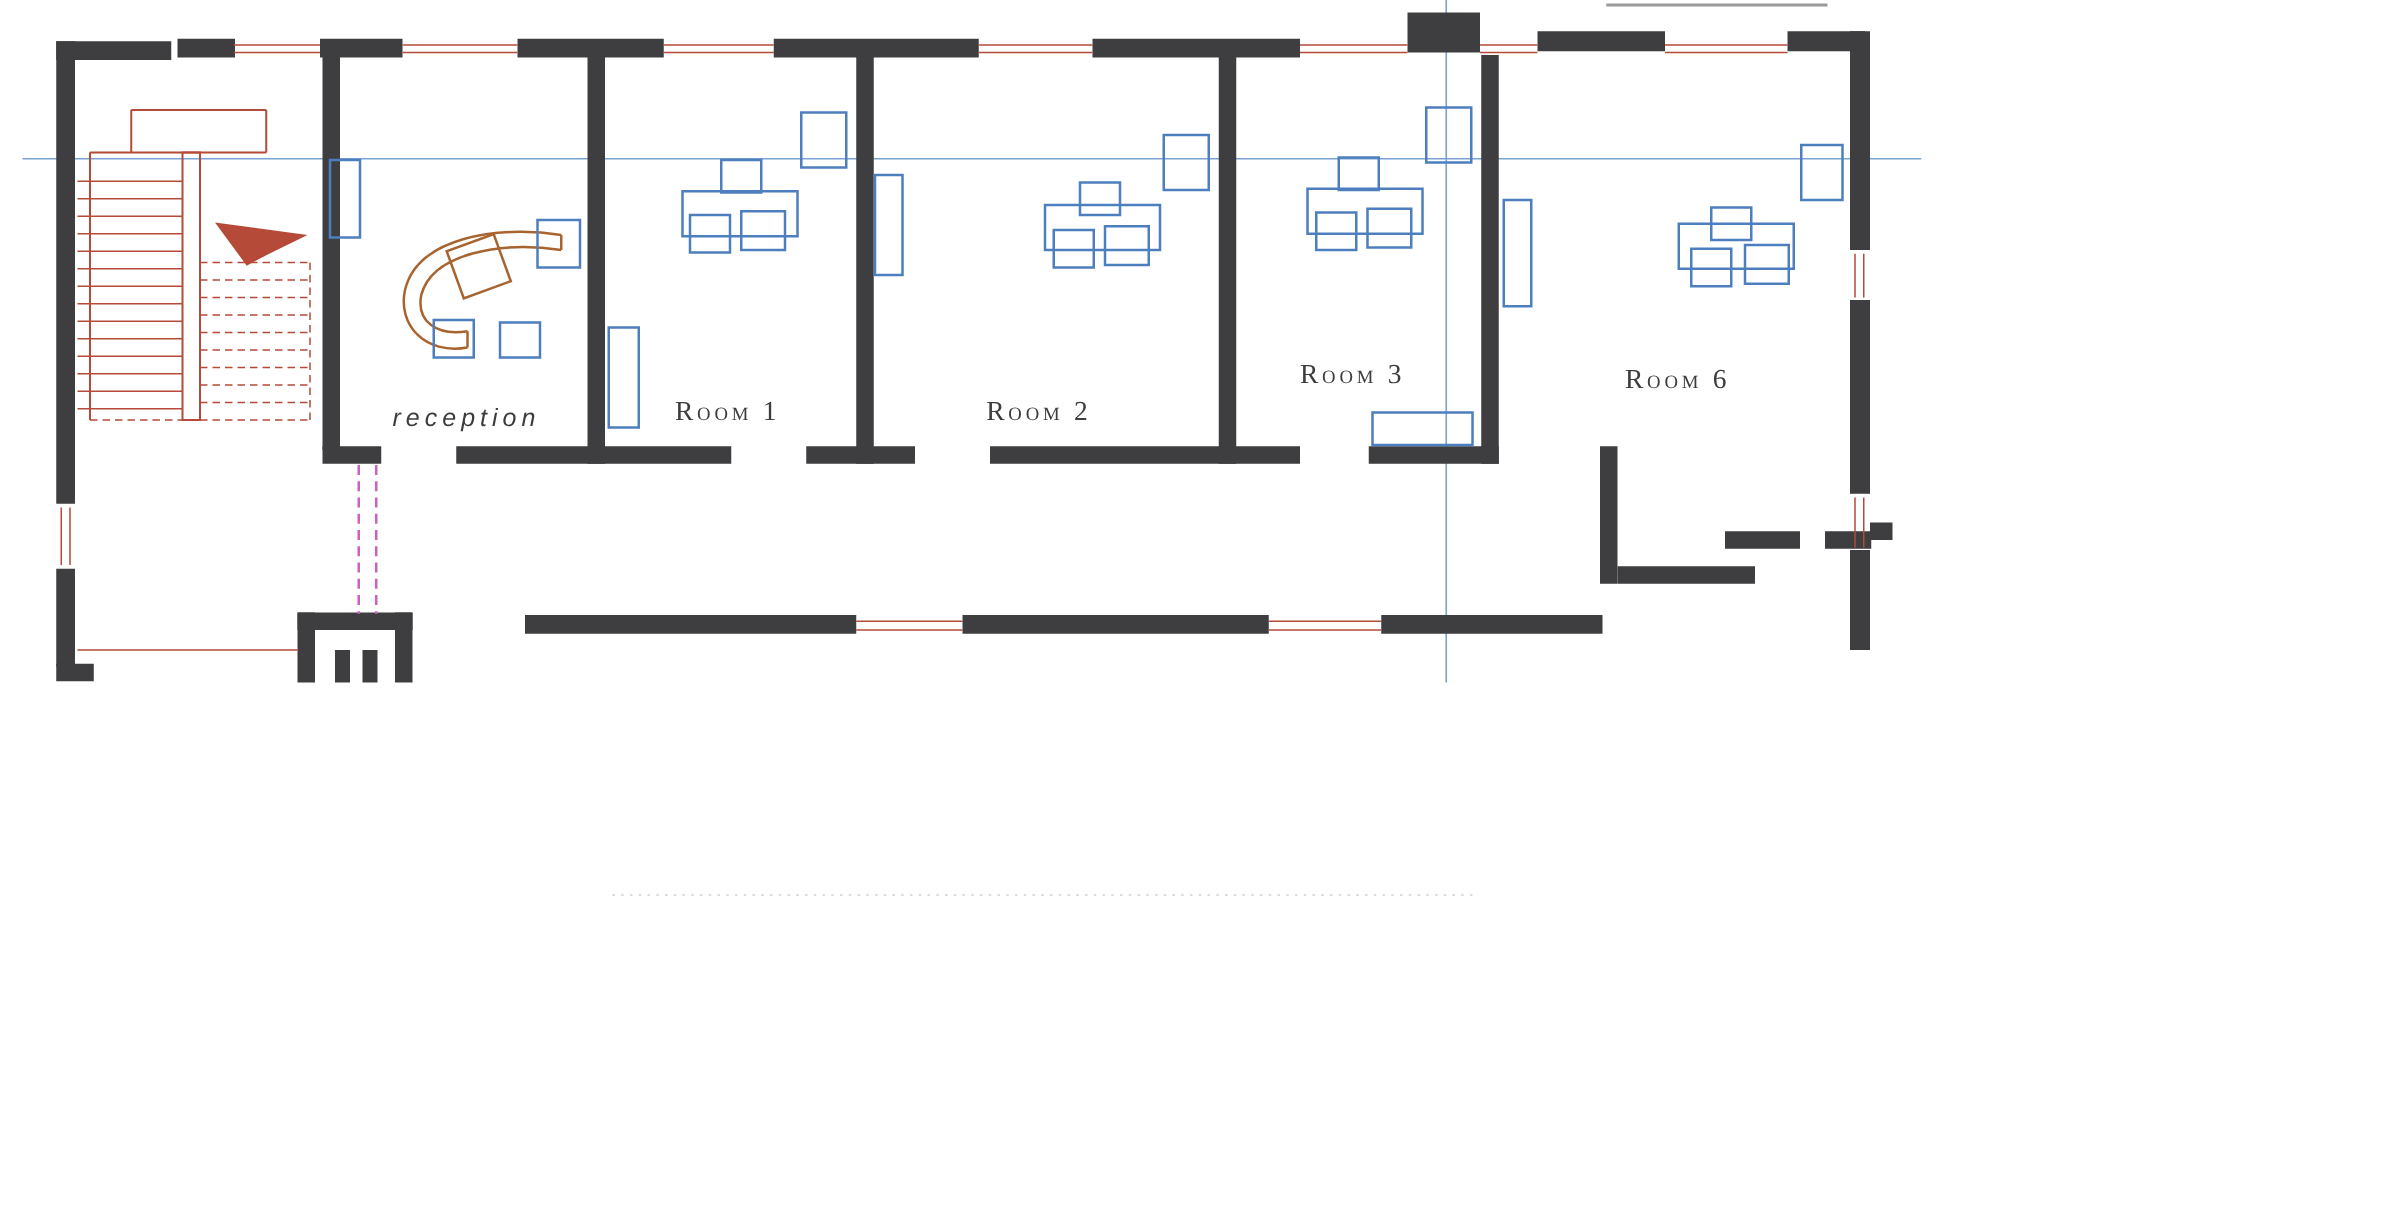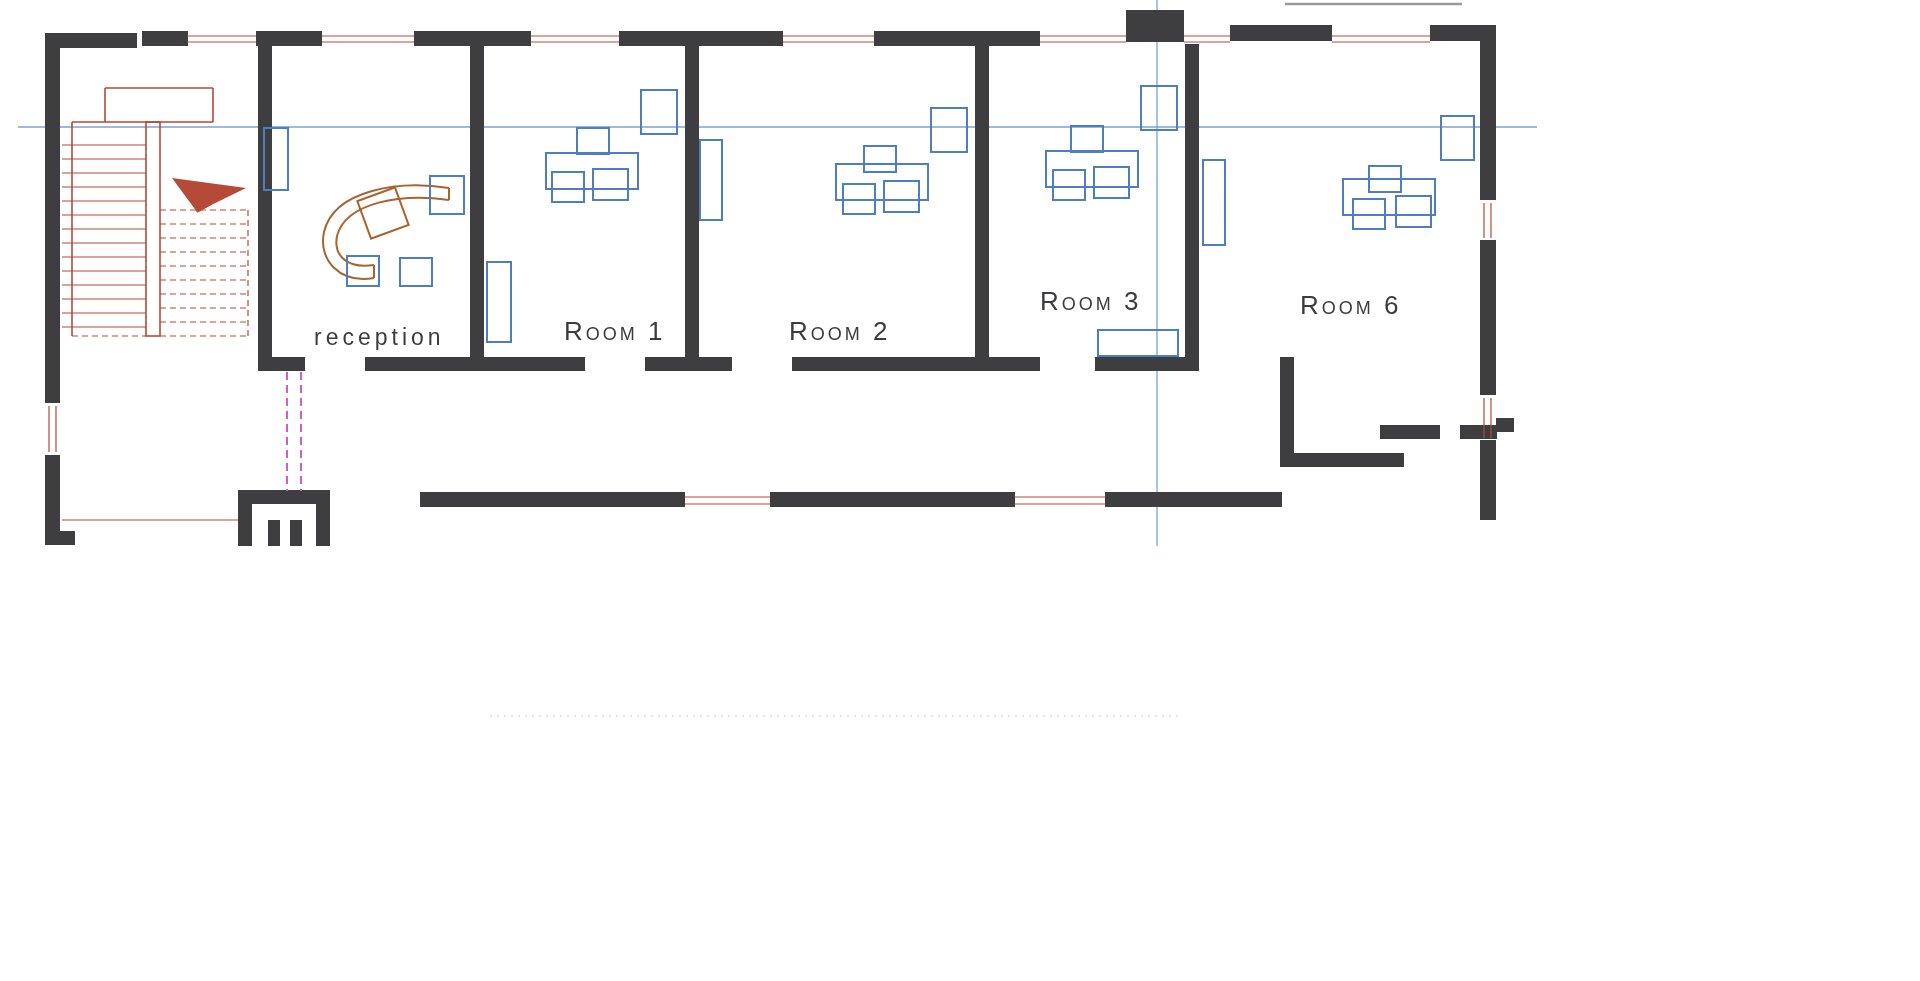--- a/index.html
+++ b/index.html
@@ -11,22 +11,22 @@
   .red-thin{stroke-width:1.2;}
   .dashed{stroke-dasharray:6 4;}
   .blue{stroke:var(--furniture,#4d7fbf);stroke-width:2;fill:none;}
   .brown{stroke:var(--desk,#a8642f);stroke-width:2;fill:none;}
   .section{stroke:var(--sectionLine,#7aa3d4);stroke-width:1.3;fill:none;}
   .pink{stroke:var(--entryDashed,#cf5fc4);stroke-width:2;fill:none;stroke-dasharray:8 5;}
   .arrow{fill:var(--stairs,#b54a38);stroke:none;}
   .scan{stroke:#9a9a9a;stroke-width:2.5;fill:none;}
   .faint{stroke:#dcdcdc;stroke-width:1.5;fill:none;stroke-dasharray:2 5;}
   .label{position:absolute;color:var(--label,#3c3c3e);white-space:nowrap;}
-  .room-label{font-size:26px;letter-spacing:3px;font-variant:small-caps;}
-  .reception-label{font-size:23px;letter-spacing:4px;}
+  .room-label{font-size:22px;letter-spacing:3px;font-variant:small-caps;font-family:Liberation Serif, serif;}
+  .reception-label{font-size:20px;letter-spacing:4px;font-style:italic;}
   .title{position:absolute;left:1036px;top:748px;font-size:30px;letter-spacing:5px;
          color:var(--label,#3c3c3e);white-space:nowrap;}
 </style>
 </head>
 <body>
 
 <div class="canvas">
   <svg width="1920" height="981" viewBox="0 0 1920 981">
 
     <g>
@@ -147,18 +147,18 @@
       <rect class="blue" x="1369" y="166" width="32" height="26"></rect>
       <rect class="blue" x="1343" y="179" width="92" height="36"></rect>
       <rect class="blue" x="1353" y="199" width="32" height="30"></rect>
       <rect class="blue" x="1396" y="196" width="35" height="31"></rect>
     </g>
 
     <path class="pink" d="M287 372V491M301 372V491"></path>
   </svg>
 
   <div class="label reception-label" style="left:314px;top:324px;">reception</div>
-  <div class="label room-label" style="left:540px;top:316px;margin-left:24px;">Room 1</div>
+  <div class="label room-label" style="left:540px;top:316px;">Room 1</div>
   <div class="label room-label" style="left:789px;top:316px;text-align:right;">Room 2</div>
   <div class="label room-label" style="left:1040px;top:286px;">Room 3</div>
   <div class="label room-label" style="left:1300px;top:290px;">Room 6</div>
 
 </div>
 
 </body></html>

